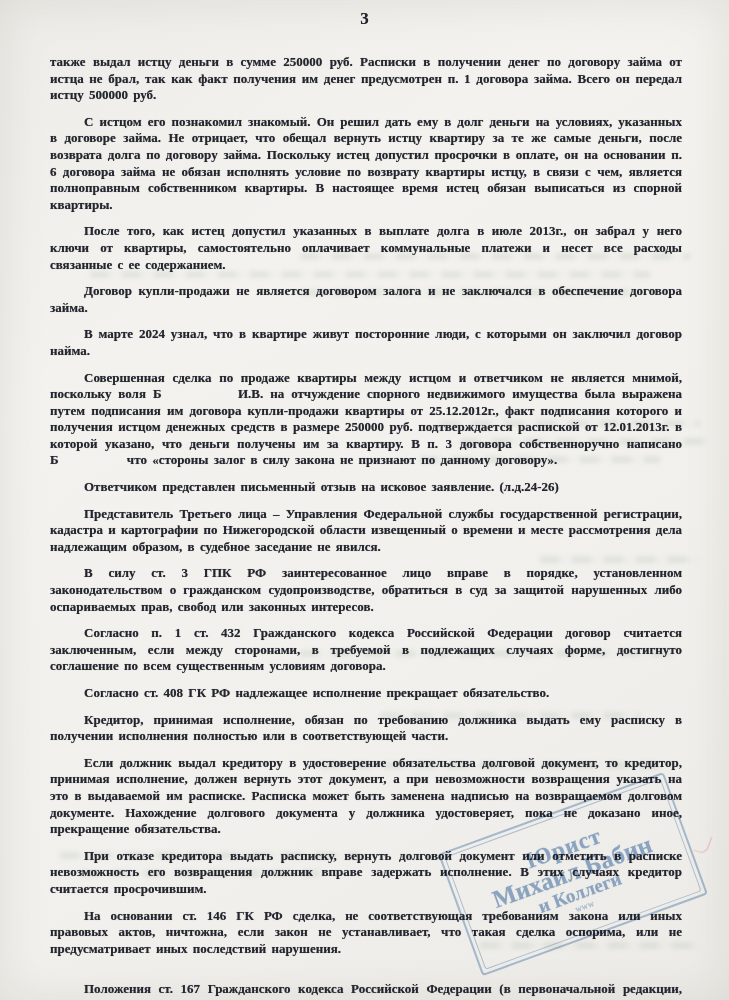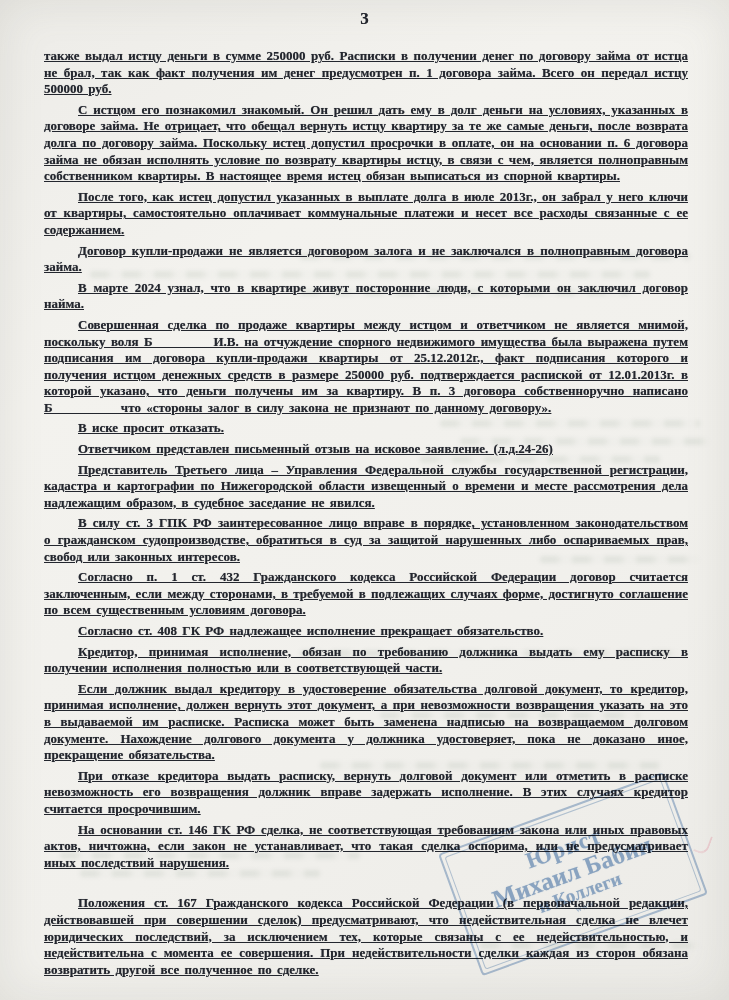--- a/index.html
+++ b/index.html
@@ -17,21 +17,21 @@
     position:absolute; top:9px; left:0; width:100%;
     text-align:center; font-size:17px; font-weight:bold;
     text-shadow:0 0 0.6px rgba(35,38,46,0.6);
   }
   .body-text {
     position:absolute; top:44px; left:40px; width:652px;
     font-size:13px; line-height:16.6px; font-weight:bold;
     text-align:justify; word-spacing:2px;
     text-shadow:0 0 0.7px rgba(35,38,46,0.55);
   }
-  .body-text p { margin:4px; text-indent:34px;text-decoration:underline; }
+  .body-text p { margin:10px; text-indent:34px; }
   .body-text p.cont { text-indent:0; }
   .body-text p.gap-before { margin-top:24px; }
 
   
   .smudge {
     position:absolute; height:7px; border-radius:3px;
     filter:blur(2px); opacity:0.45;
     background: repeating-linear-gradient(90deg,
       rgba(150,166,150,0.38) 0px, rgba(150,166,150,0.38) 16px,
       rgba(150,166,150,0.06) 22px, rgba(150,166,150,0.06) 32px);
@@ -84,24 +84,23 @@
   <div class="smudge" style="left:380px; top:712px; width:260px;"></div>
   <div class="smudge" style="left:320px; top:762px; width:340px;"></div>
   <div class="smudge" style="left:60px;  top:852px; width:300px;"></div>
   <div class="smudge" style="left:80px;  top:870px; width:240px;"></div>
   <div class="smudge" style="left:480px; top:942px; width:220px;"></div>
 
   <div class="body-text">
     <p class="cont">также выдал истцу деньги в сумме 250000 руб. Расписки в получении денег по договору займа от истца не брал, так как факт получения им денег предусмотрен п. 1 договора займа. Всего он передал истцу 500000 руб.</p>
     <p>С истцом его познакомил знакомый. Он решил дать ему в долг деньги на условиях, указанных в договоре займа. Не отрицает, что обещал вернуть истцу квартиру за те же самые деньги, после возврата долга по договору займа. Поскольку истец допустил просрочки в оплате, он на основании п. 6 договора займа не обязан исполнять условие по возврату квартиры истцу, в связи с чем, является полноправным собственником квартиры. В настоящее время истец обязан выписаться из спорной квартиры.</p>
     <p>После того, как истец допустил указанных в выплате долга в июле 2013г., он забрал у него ключи от квартиры, самостоятельно оплачивает коммунальные платежи и несет все расходы связанные с ее содержанием.</p>
-    <p>Договор купли-продажи не является договором залога и не заключался в полноправным договора займа.</p>
+    <p>Договор купли-продажи не является договором залога и не заключался в обеспечение договора займа.</p>
     <p>В марте 2024 узнал, что в квартире живут посторонние люди, с которыми он заключил договор найма.</p>
     <p>Совершенная сделка по продаже квартиры между истцом и ответчиком не является мнимой, поскольку воля Б&nbsp;&nbsp;&nbsp;&nbsp;&nbsp;&nbsp;&nbsp;&nbsp;&nbsp;&nbsp; И.В. на отчуждение спорного недвижимого имущества была выражена путем подписания им договора купли-продажи квартиры от 25.12.2012г., факт подписания которого и получения истцом денежных средств в размере 250000 руб. подтверждается распиской от 12.01.2013г. в которой указано, что деньги получены им за квартиру. В п. 3 договора собственноручно написано Б&nbsp;&nbsp;&nbsp;&nbsp;&nbsp;&nbsp;&nbsp;&nbsp;&nbsp;&nbsp;&nbsp;&nbsp; что «стороны залог в силу закона не признают по данному договору».</p>
-    <p>В иске просит отказать.</p>
     <p>Ответчиком представлен письменный отзыв на исковое заявление. (л.д.24-26)</p>
     <p>Представитель Третьего лица – Управления Федеральной службы государственной регистрации, кадастра и картографии по Нижегородской области извещенный о времени и месте рассмотрения дела надлежащим образом, в судебное заседание не явился.</p>
     <p>В силу ст. 3 ГПК РФ заинтересованное лицо вправе в порядке, установленном законодательством о гражданском судопроизводстве, обратиться в суд за защитой нарушенных либо оспариваемых прав, свобод или законных интересов.</p>
     <p>Согласно п. 1 ст. 432 Гражданского кодекса Российской Федерации договор считается заключенным, если между сторонами, в требуемой в подлежащих случаях форме, достигнуто соглашение по всем существенным условиям договора.</p>
     <p>Согласно ст. 408 ГК РФ надлежащее исполнение прекращает обязательство.</p>
     <p>Кредитор, принимая исполнение, обязан по требованию должника выдать ему расписку в получении исполнения полностью или в соответствующей части.</p>
     <p>Если должник выдал кредитору в удостоверение обязательства долговой документ, то кредитор, принимая исполнение, должен вернуть этот документ, а при невозможности возвращения указать на это в выдаваемой им расписке. Расписка может быть заменена надписью на возвращаемом долговом документе. Нахождение долгового документа у должника удостоверяет, пока не доказано иное, прекращение обязательства.</p>
     <p>При отказе кредитора выдать расписку, вернуть долговой документ или отметить в расписке невозможность его возвращения должник вправе задержать исполнение. В этих случаях кредитор считается просрочившим.</p>
     <p>На основании ст. 146 ГК РФ сделка, не соответствующая требованиям закона или иных правовых актов, ничтожна, если закон не устанавливает, что такая сделка оспорима, или не предусматривает иных последствий нарушения.</p>
     <p class="gap-before">Положения ст. 167 Гражданского кодекса Российской Федерации (в первоначальной редакции, действовавшей при совершении сделок) предусматривают, что недействительная сделка не влечет юридических последствий, за исключением тех, которые связаны с ее недействительностью, и недействительна с момента ее совершения. При недействительности сделки каждая из сторон обязана возвратить другой все полученное по сделке.</p>

